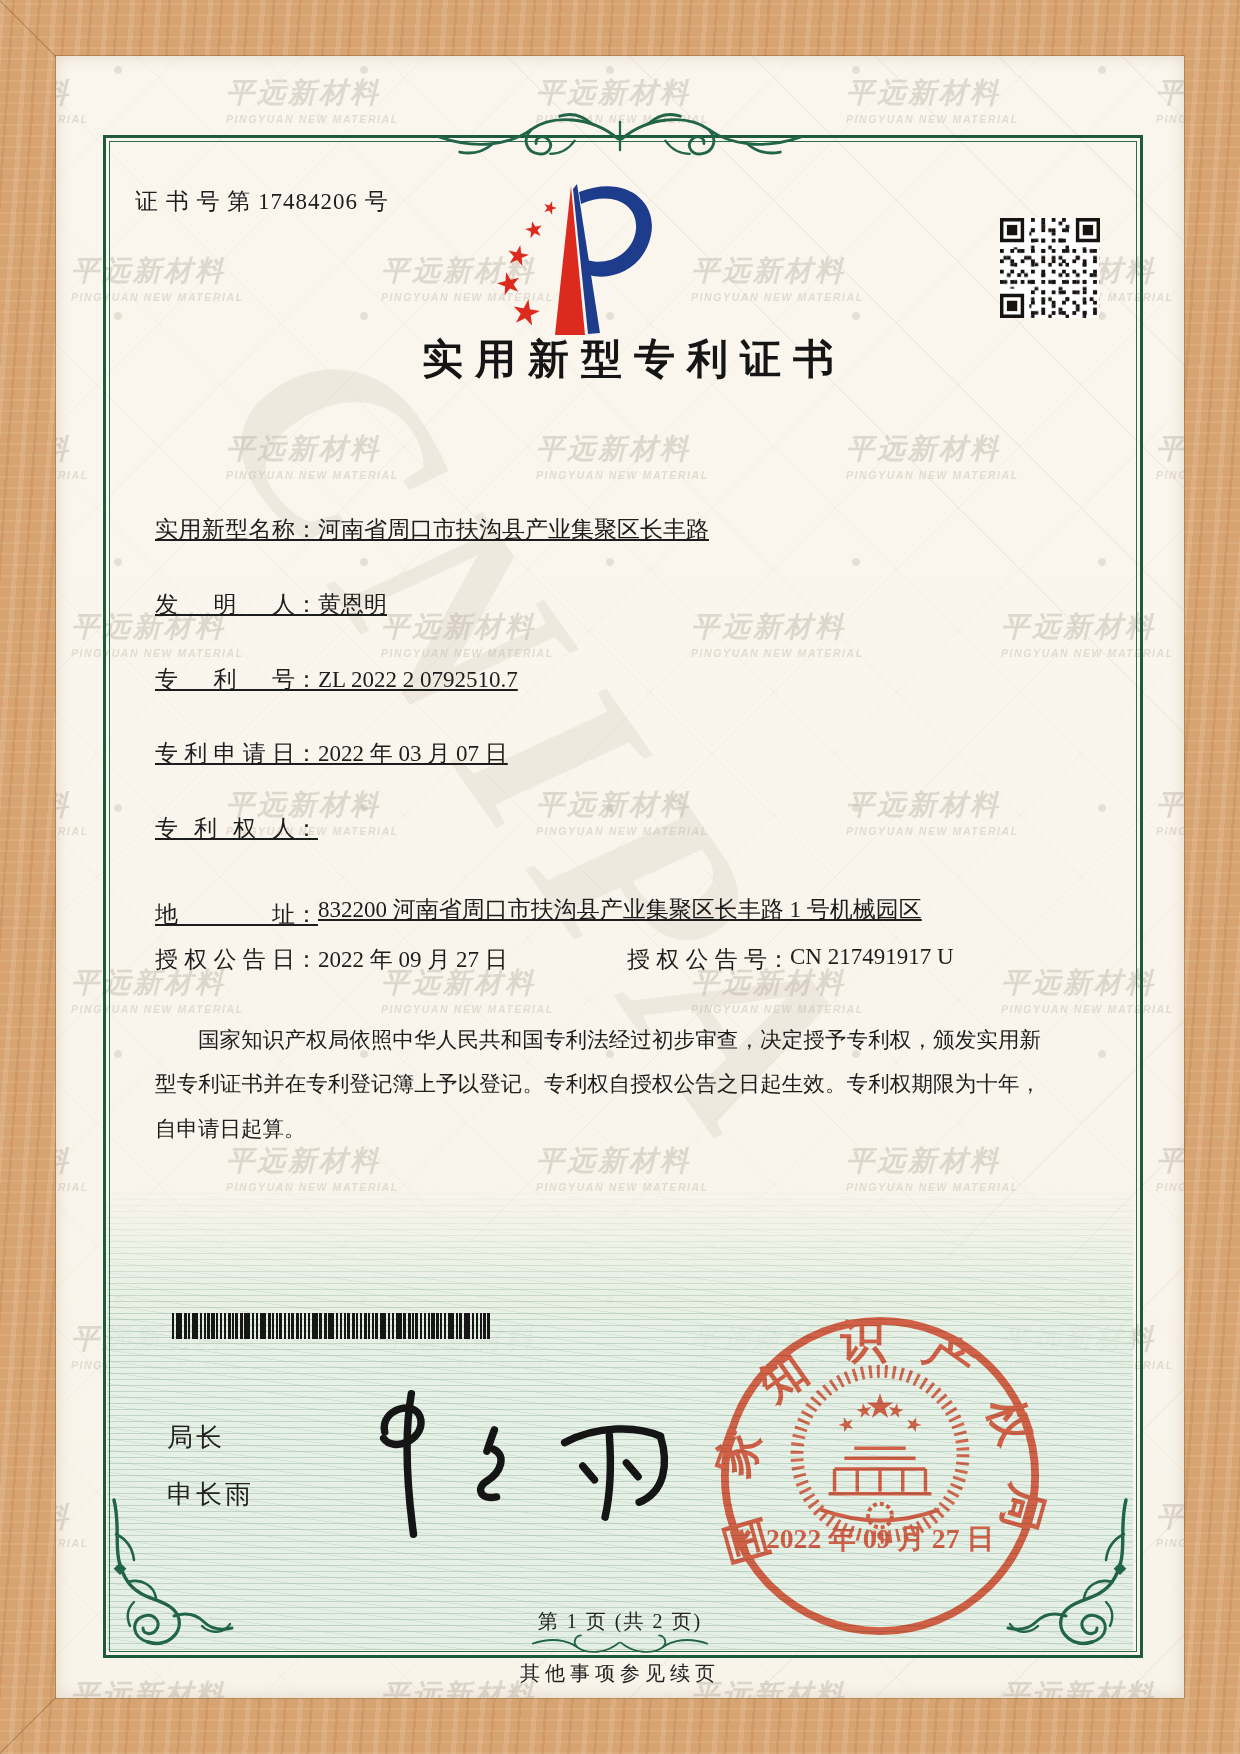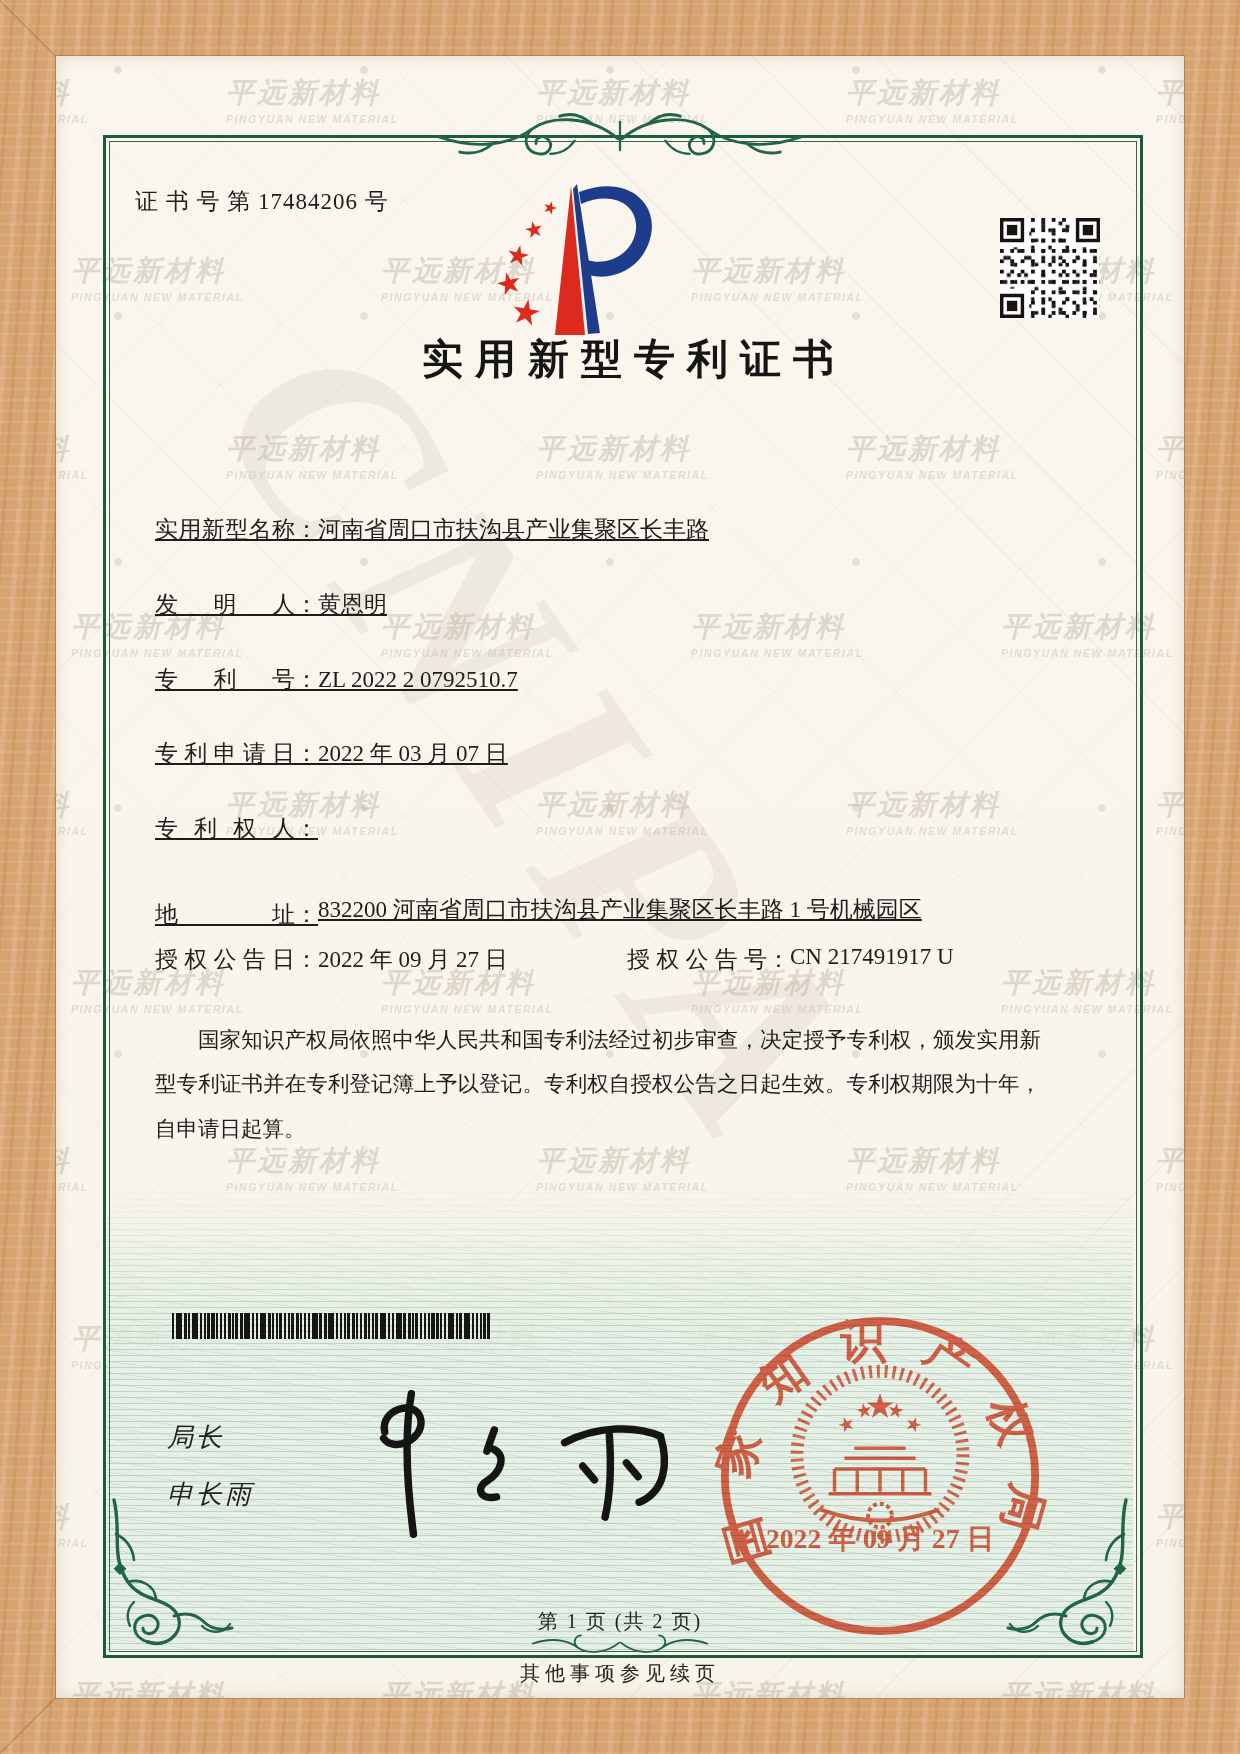--- a/index.html
+++ b/index.html
@@ -76,21 +76,21 @@
   .paras{position:absolute;left:99px;top:962px;width:886px;z-index:4;font-size:21.5px;line-height:2.06;text-align:justify;}
   .paras p{margin:0;text-indent:2em;}
 
   .barcode{position:absolute;left:116px;top:1257px;width:318px;height:26px;z-index:4;
     background-image:
       repeating-linear-gradient(90deg,#161616 0 2px,rgba(0,0,0,0) 2px 4px),
       repeating-linear-gradient(90deg,#161616 0 1px,rgba(0,0,0,0) 1px 7px),
       repeating-linear-gradient(90deg,rgba(0,0,0,0) 0 5px,#161616 5px 8px,rgba(0,0,0,0) 8px 17px);}
 
   .signer{position:absolute;left:111px;top:1364px;z-index:4;font-size:26px;font-family:"Liberation Sans","DejaVu Sans",sans-serif;color:#222;}
-  .signer div{margin-bottom:22px;letter-spacing:3px;font-style:italic;}
+  .signer div{margin-bottom:22px;letter-spacing:3px;}
   .sig{position:absolute;left:300px;top:1324px;width:330px;height:170px;z-index:4;}
 
   .seal{position:absolute;left:656px;top:1252px;width:336px;height:336px;z-index:5;opacity:.93;mix-blend-mode:multiply;}
 
   .page-info{position:absolute;left:0;top:1552px;width:100%;text-align:center;z-index:4;font-size:20px;letter-spacing:2px;color:#222;}
   .footer-note{position:absolute;left:0;top:1604px;width:100%;text-align:center;z-index:4;font-size:20px;letter-spacing:5px;color:#222;}
 </style>
 </head>
 <body>
 

